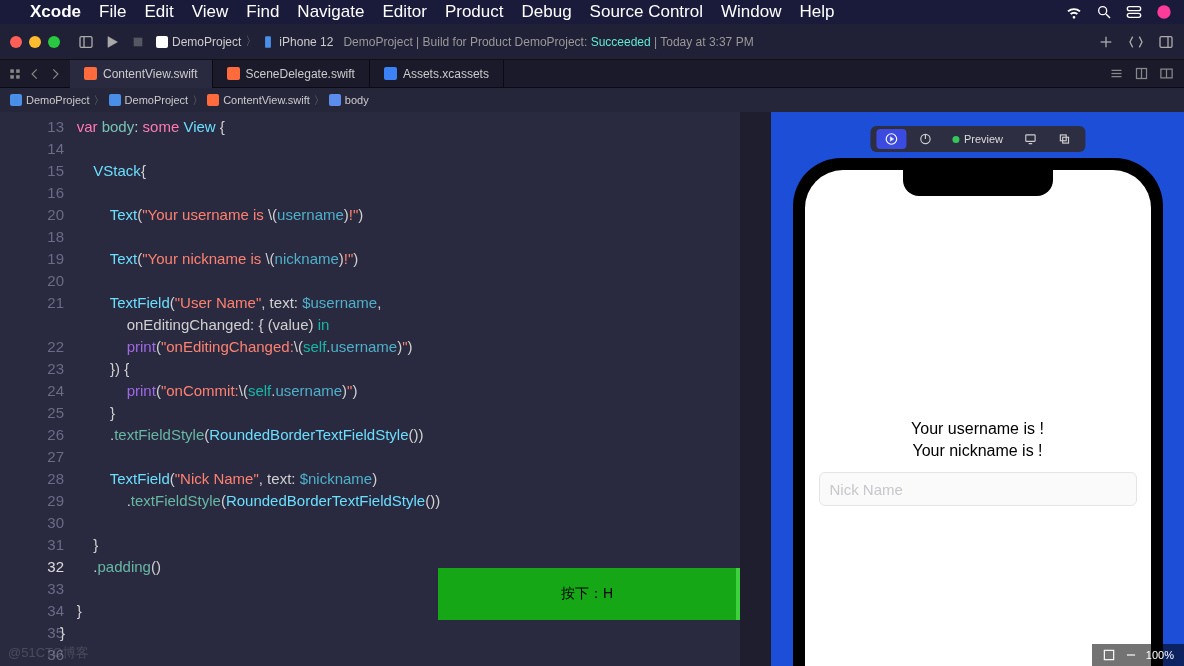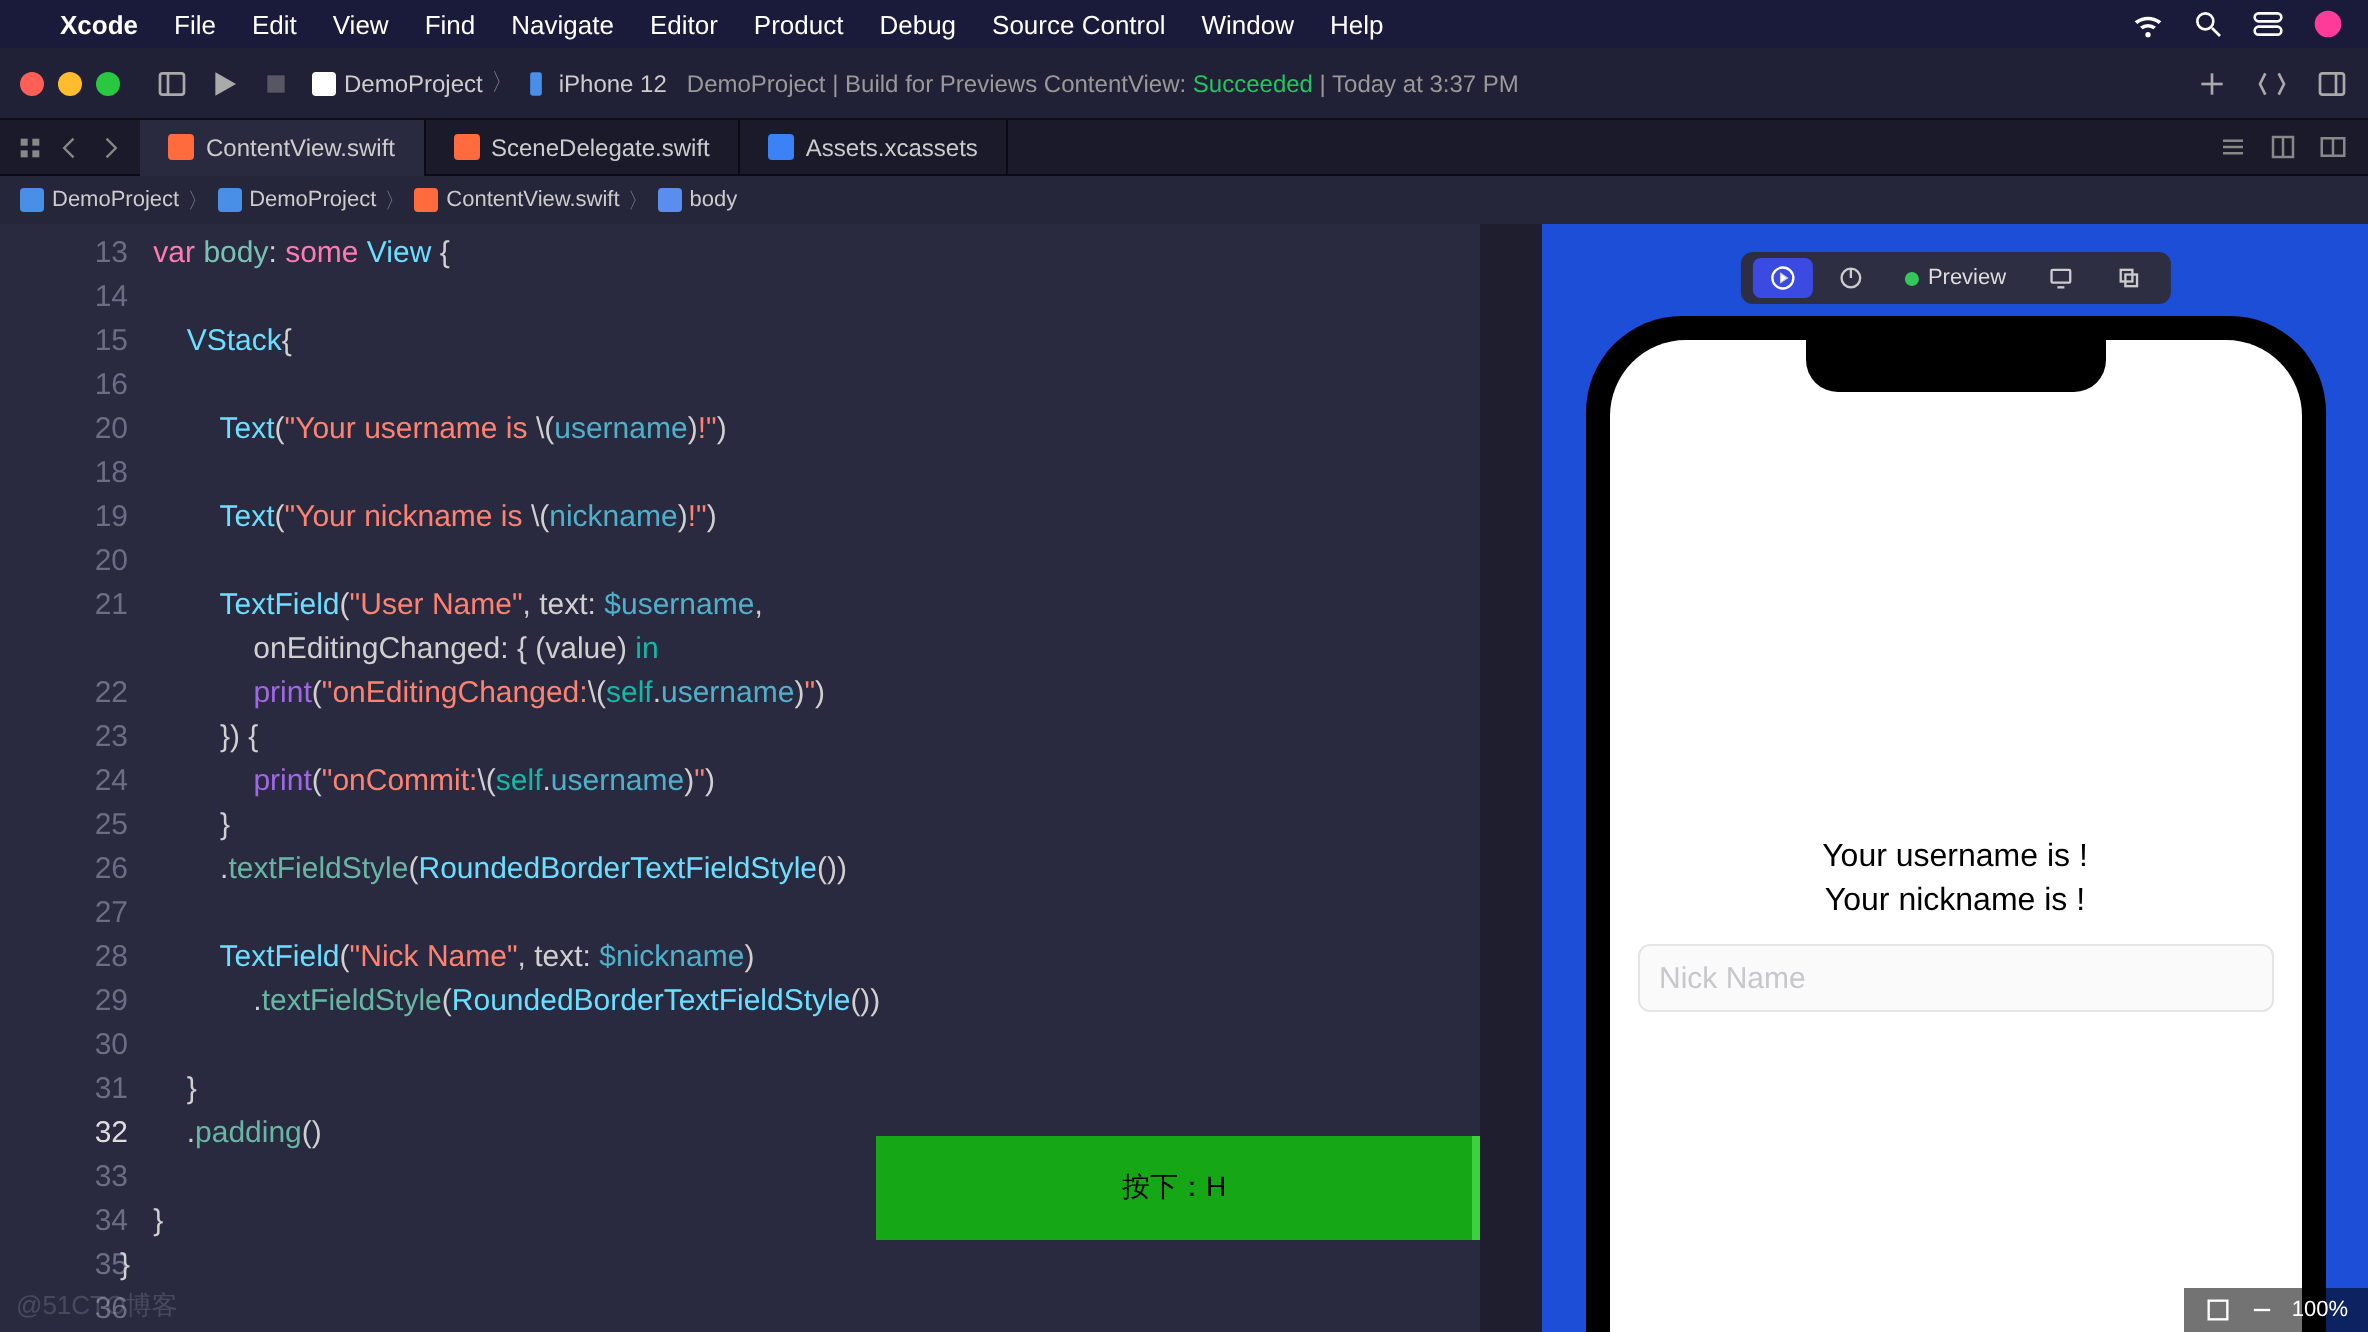--- a/index.html
+++ b/index.html
@@ -1,36 +1,36 @@
 <!DOCTYPE html>
 <html><head>
 <meta charset="utf-8">
 <style>
 * { margin: 0; padding: 0; box-sizing: border-box; font-family: -apple-system, BlinkMacSystemFont, "Helvetica Neue", sans-serif; }
 body { width: 1184px; height: 666px; background: #1e1e2e; overflow: hidden; position: relative; }
 
 
-.menubar { height: 24px; background: #1a1b3a; display: flex; align-items: center; padding: 0 12px; gap: 18px; color: #fff; font-size: 13px; font-weight: 500; }
+.menubar { height: 24px; background: #1a1b3a; display: flex; align-items: center; padding: 0 12px; gap: 18px; color: #fff; font-size: 17px; font-weight: 500; }
 .menubar .apple { font-size: 15px; }
 .menubar .app-name { font-weight: 700; }
 .menubar .spacer { flex: 1; }
 .menubar .right-icons { display: flex; gap: 14px; align-items: center; }
 .mb-icon { width: 16px; height: 16px; fill: #fff; }
 
 
 .toolbar { height: 36px; background: #202036; display: flex; align-items: center; padding: 0 10px; gap: 10px; color: #ccc; font-size: 12px; border-bottom: 1px solid #111; }
 .traffic { display: flex; gap: 7px; margin-right: 8px; }
 .traffic span { width: 12px; height: 12px; border-radius: 50%; }
 .traffic .r { background: #ff5f57; } .traffic .y { background: #febc2e; } .traffic .g { background: #28c840; }
 .tb-icon { width: 16px; height: 16px; fill: #aaa; stroke: #aaa; }
 .scheme { display: flex; align-items: center; gap: 4px; }
 .scheme .sq { width: 12px; height: 12px; background: #fff; border-radius: 2px; }
 .scheme .ph { width: 14px; height: 14px; }
 .status { flex: 1; color: #999; }
-.status .ok { color: #22c55e; }
+.status .ok { color: #5eead4; }
 .toolbar .right { display: flex; gap: 14px; align-items: center; }
 
 
 .tabbar { height: 28px; background: #1a1a2b; display: flex; align-items: center; border-bottom: 1px solid #0a0a15; }
 .tabbar .nav-btns { display: flex; gap: 6px; padding: 0 8px; }
 .tabbar .nav-btns svg { width: 14px; height: 14px; fill: #888; }
 .tab { height: 28px; padding: 0 14px; display: flex; align-items: center; gap: 6px; color: #ccc; font-size: 12px; border-right: 1px solid #0a0a15; }
 .tab.active { background: #292a3f; }
 .tab .fi { width: 13px; height: 13px; border-radius: 2px; }
 .fi.swift { background: #ff6b3d; }
@@ -141,21 +141,21 @@
   <div class="scheme">
     <span class="sq"></span>
     <span>DemoProject</span>
     <span style="color:#777">〉</span>
     <svg class="ph" viewBox="0 0 24 24">
         <rect x="7" y="2" width="10" height="20" rx="2" fill="#4a8fe7"></rect>
       </svg>
     <span>iPhone 12</span>
   </div>
   <div class="status">
-    <span>DemoProject | Build for Previews ContentView: </span><span class="ok">Succeeded</span><span> | Today at 3:37 PM</span>
+    <span>DemoProject | Build for Product DemoProject: </span><span class="ok">Succeeded</span><span> | Today at 3:37 PM</span>
   </div>
   <div class="right">
     <svg class="tb-icon" viewBox="0 0 24 24">
         <line x1="12" y1="4" x2="12" y2="20" stroke-width="2"></line>
         <line x1="4" y1="12" x2="20" y2="12" stroke-width="2"></line>
       </svg>
     <svg class="tb-icon" viewBox="0 0 24 24">
         <path d="M7 4l-4 8 4 8M17 4l4 8-4 8" fill="none" stroke-width="2"></path>
       </svg>
     <svg class="tb-icon" viewBox="0 0 24 24">

